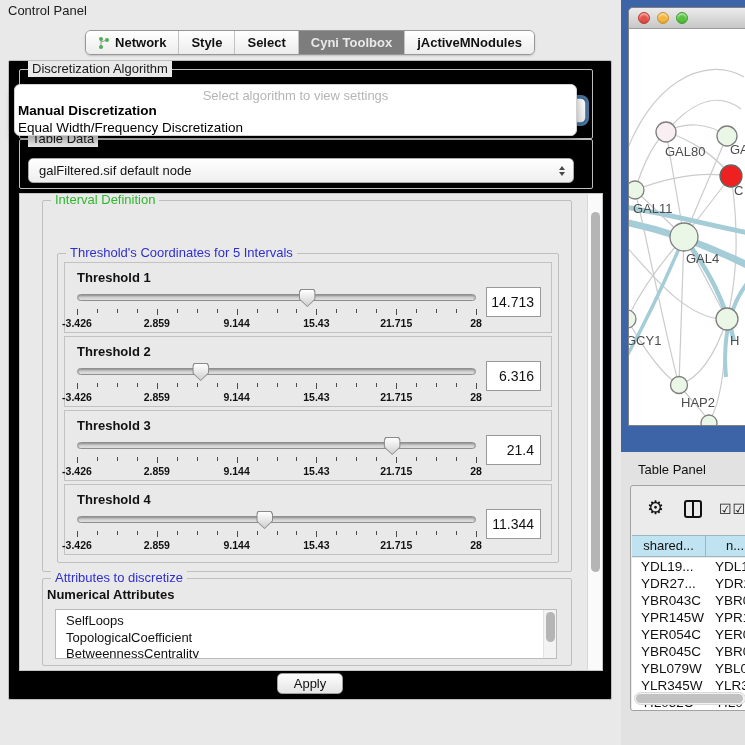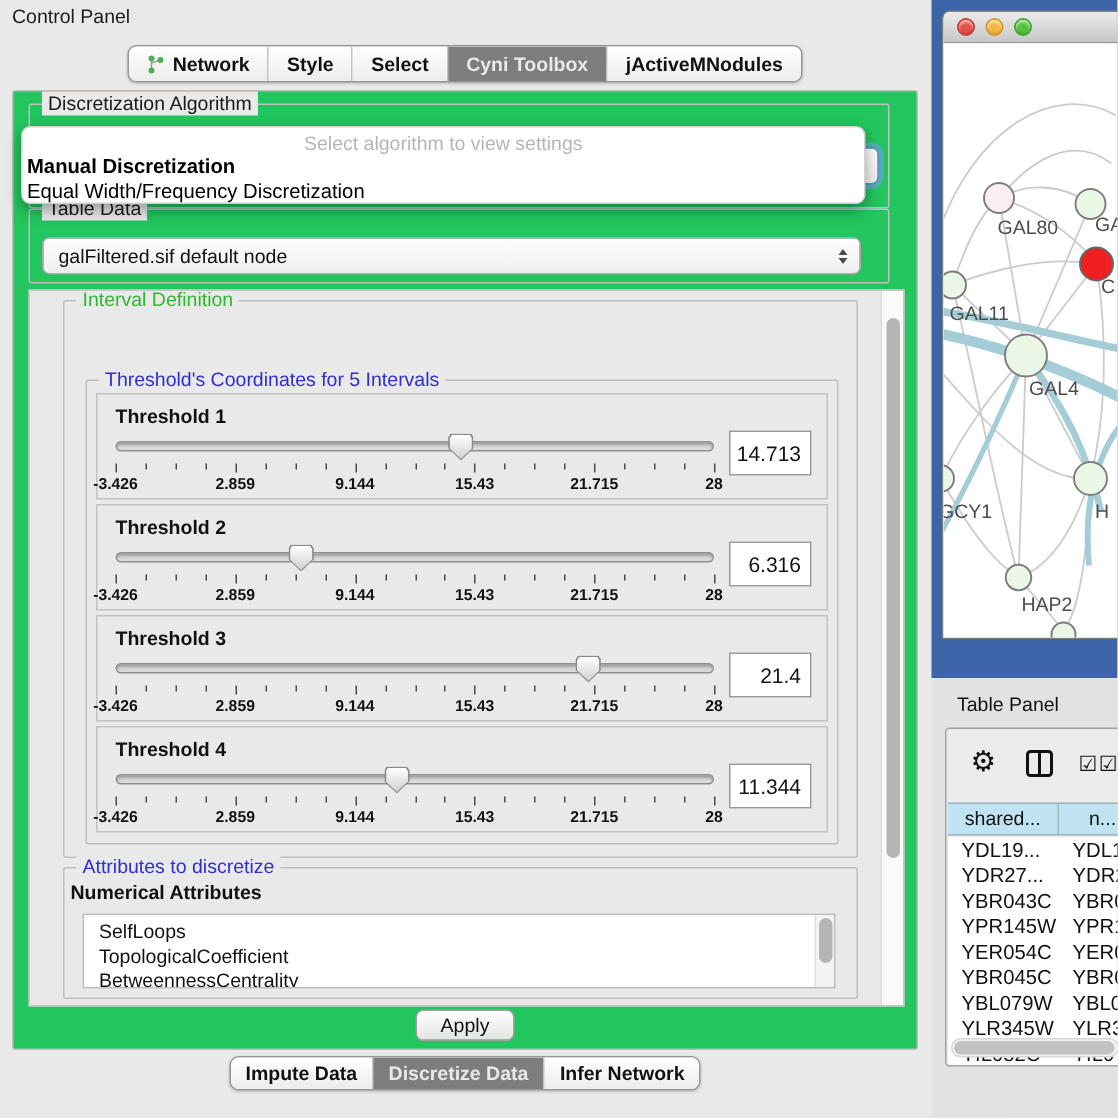--- a/index.html
+++ b/index.html
@@ -24,21 +24,21 @@
                  overflow:hidden; background:#fdfdfd; box-shadow:0 1px 2px rgba(0,0,0,.18); }
   .seg { padding:4px 12px; font-size:13px; color:#111; cursor:pointer;
          background:linear-gradient(#ffffff,#ececec); border-left:1px solid #c3c3c3;
          display:flex; align-items:center; gap:5px; white-space:nowrap; }
   .seg:first-child { border-left:none; }
   .seg.active { background:#7d7d7d; color:#e9e9e9; }
   #bottom-tabs .seg { padding:3px 10px; font-weight:bold; }
   #top-tabs .seg { font-weight:bold; }
 
   #content { position:absolute; left:8px; top:60px; width:604px; height:640px;
-             border:1px solid #bdbdbd; border-radius:2px; background:#22c55e; }
+             border:1px solid #bdbdbd; border-radius:2px; background:#000000; }
 
   .group { position:absolute; border:1px solid #bfbfbf; border-radius:2px; }
   .gtitle { position:absolute; top:-9px; left:8px; background:#e9e9e9; padding:0 4px;
             font-size:13px; line-height:16px; color:#1a1a1a; white-space:nowrap; }
   .gtitle.green { color:#2eb82e; }
   .gtitle.blue  { color:#2f2fd0; }
 
   .combo { position:absolute; height:25px; border:1px solid #a8a8a8; border-radius:5px;
            background:linear-gradient(#ffffff,#eeeeee); font-size:13px; line-height:23px;
            padding-left:10px; color:#111; cursor:pointer; }
@@ -396,33 +396,20 @@
 
       <button id="apply-btn">Apply</button>
     </div>
 
     <div id="popup">
       <div class="popup-placeholder">Select algorithm to view settings</div>
       <div class="popup-opt selected">Manual Discretization</div>
       <div class="popup-opt">Equal Width/Frequency Discretization</div>
     </div>
 
-    <div class="seg-bar" id="bottom-tabs">
-      <span class="seg-control" id="bottom-seg">
-          <span class="seg">
-            <span>Impute Data</span>
-          </span>
-          <span class="seg active">
-            <span>Discretize Data</span>
-          </span>
-          <span class="seg">
-            <span>Infer Network</span>
-          </span>
-        </span>
-    </div>
   </div>
 
   <div id="right-side">
 
     <div id="network-window">
       <div id="mac-window">
         <div id="mac-titlebar">
           <span class="tl red"></span>
           <span class="tl yellow"></span>
           <span class="tl green"></span>

